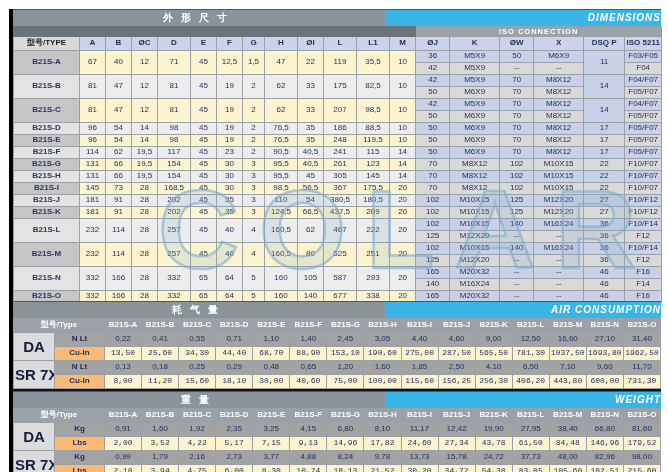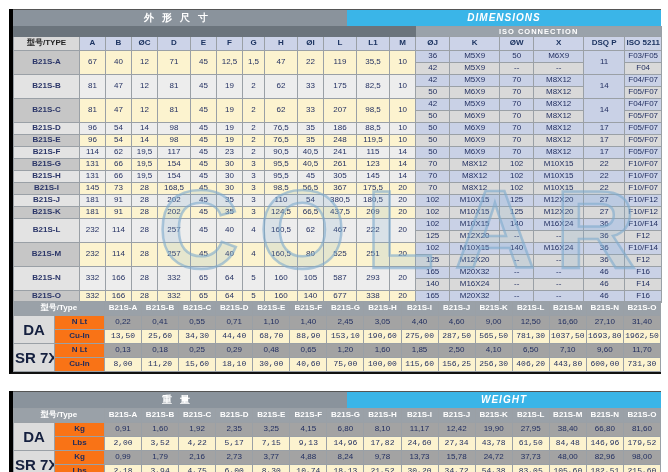--- a/index.html
+++ b/index.html
@@ -1,43 +1,43 @@
 <!DOCTYPE html>
 <html><head>
 <meta charset="utf-8">
 <style>
   html,body{margin:0;padding:0;background:#fff;}
   .page{position:relative;width:668px;height:472px;background:#ffffff;overflow:hidden;
         font-family:"Liberation Sans",sans-serif;}
   .twrap{position:absolute;left:9px;width:648px;border-left:4px solid #000;border-bottom:2px solid #111;}
   .titlebar{display:flex;height:16px;line-height:16px;border-top:1px solid #555;}
-  .t-cn{width:334px;background:#8a939c;color:#fff;font-weight:bold;font-size:10px;text-align:center;letter-spacing:8px;}
-  .t-en{flex:1;background:#3ab5e8;color:#fff;font-weight:bold;font-style:italic;font-size:10px;text-align:center;letter-spacing:1px;}
+  .t-cn{width:372px;background:#8a939c;color:#fff;font-weight:bold;font-size:10px;text-align:center;letter-spacing:8px;}
+  .t-en{flex:1;background:#3ab5e8;color:#fff;font-weight:bold;font-style:italic;font-size:10px;text-align:right;letter-spacing:1px;}
   table{border-collapse:collapse;width:100%;table-layout:fixed;}
   td{border:1px solid #9aa0a6;text-align:center;font-size:8px;color:#1e2b5e;padding:0 1px;
      white-space:nowrap;overflow:hidden;height:11px;line-height:1.05;}
   
   .darkbar{background:#6b747c;border-color:#6b747c;height:9px;}
   .isobar{background:#9aa2aa;color:#fff;font-size:7.5px;font-weight:bold;height:9px;letter-spacing:1px;margin-top:36px;}
   #dim-head td{height:13px;}
   .h-type{background:#d9d9d9;color:#222;font-weight:bold;}
   .h-col{background:#ccd3e8;color:#1d3461;font-weight:bold;}
   .type-cell{font-weight:bold;color:#2a3568;}
   .type-d{background:#c6c6c6;}
   .type-l{background:#e3e3e3;}
   .row-y{background:#fcf3cf;}
   .row-g{background:#ededed;}
   .iso-l{background:#c9d1e6;}
   .iso-g{background:#d9d9d9;}
   
   .sm td{height:13px;}
   .sm-h{background:#9aa1a8;color:#fff;font-weight:bold;font-size:8px;}
   .g-cell{background:#dcdcdc;color:#15203f;font-weight:bold;font-size:15px;}
-  .sub-g{background:#f97316;font-weight:bold;}
-  .sub-y{background:#f97316;font-weight:bold;}
+  .sub-g{background:#a3a3a3;font-weight:bold;}
+  .sub-y{background:#fdba74;font-weight:bold;}
   .val-g{background:#a3a3a3;text-align:center;}
   .val-y{background:#fcf3cf;font-family:Liberation Mono, monospace;}
   
   .wm{position:absolute;left:158px;top:174px;z-index:6;pointer-events:none;
       font-size:112px;line-height:1;font-weight:bold;letter-spacing:20px;
       color:rgba(125,170,205,0.18);-webkit-text-stroke:2.5px rgba(125,170,205,0.6);}
 </style>
 </head>
 <body>
 
@@ -458,20 +458,24 @@
             <td class="iso-l">--</td>
             <td class="iso-l">--</td>
             <td class="iso-l" rowspan="1">46</td>
             <td class="iso-l">F16</td>
           </tr>
         </tbody>
     </table>
   </div>
 
   <div class="twrap" style="top:301px;">
+    <div class="titlebar">
+      <div class="t-cn">耗气量</div>
+      <div class="t-en">AIR CONSUMPTION</div>
+    </div>
     <table class="sm">
       <colgroup>
           <col style="width:41px">
           <col style="width:50px">
         </colgroup>
       <thead>
           <tr id="air-head">
             <td class="sm-h" colspan="2">型号/Type</td>
             <td class="sm-h">B21S-A</td>
             <td class="sm-h">B21S-B</td>

